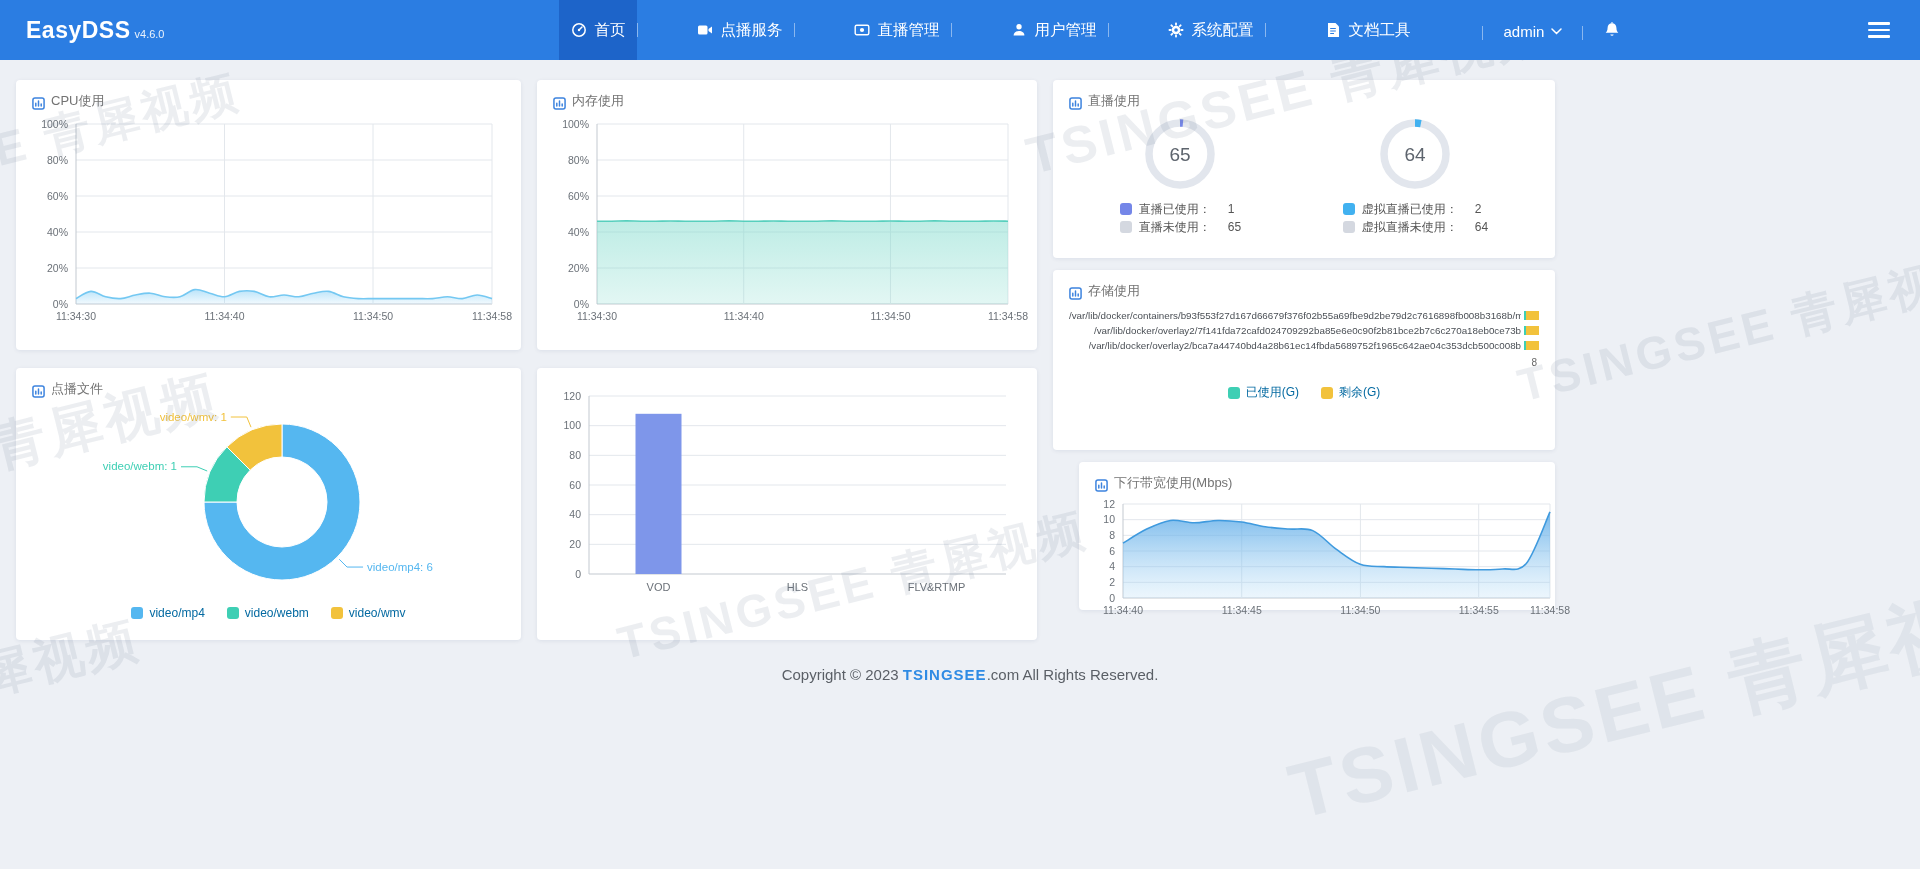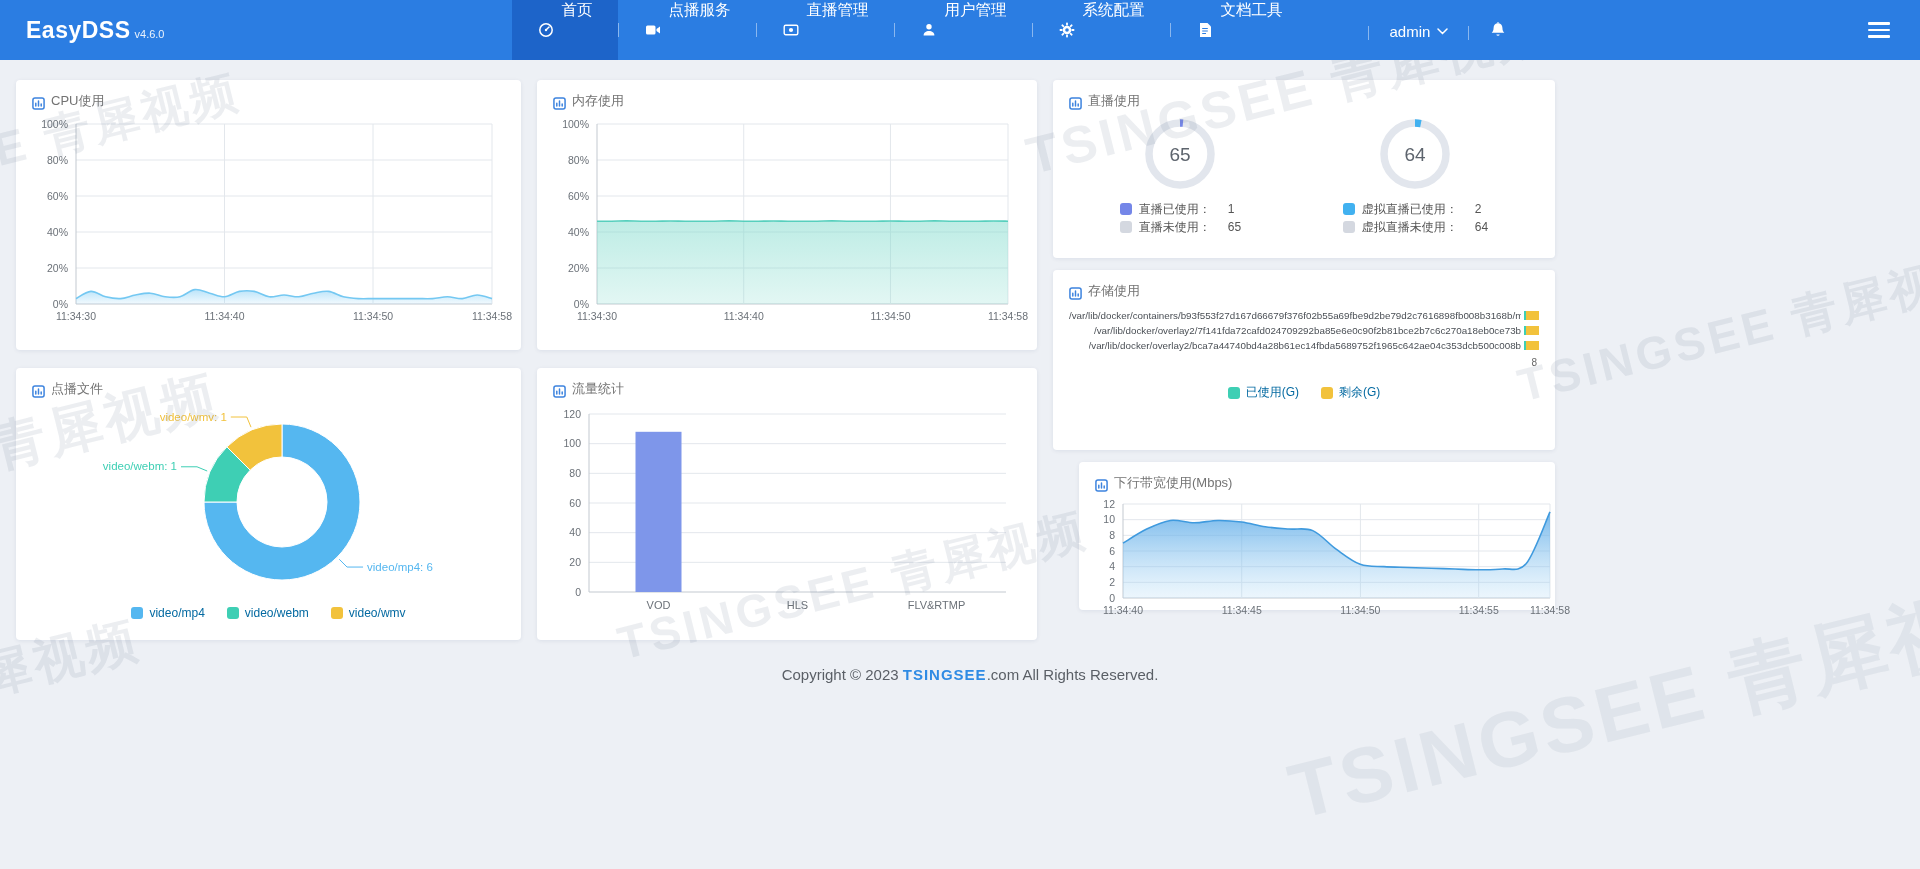--- a/index.html
+++ b/index.html
@@ -3,21 +3,21 @@
 <meta charset="utf-8">
 <style>
   html,body{margin:0;padding:0;width:1920px;height:869px;overflow:hidden;
     background:#edf0f5;font-family:"Liberation Sans","DejaVu Sans",sans-serif;position:relative;}
   
   .navbar{height:60px;background:#2b7de2;display:flex;align-items:center;color:#fff;position:relative;z-index:5;}
   .brand-wrap{margin-left:26px;display:flex;align-items:baseline;gap:4px;cursor:pointer;}
   .brand{font-size:23px;font-weight:700;letter-spacing:.5px;}
   .version{font-size:11px;opacity:.9;}
   .menu{display:flex;align-items:stretch;height:60px;margin-left:348px;}
-  .menu-item{display:flex;gap:7px;padding:0 26px;font-size:15.5px;cursor:pointer;white-space:nowrap;}
+  .menu-item{display:flex;align-items:center;gap:7px;padding:0 12px;font-size:15.5px;cursor:pointer;white-space:nowrap;margin-left:47px;}
   .menu-item.active{background:#1d64c9;}
   .menu-sep{width:1px;height:14px;background:rgba(255,255,255,.45);align-self:center;}
   .nav-icon{display:flex;align-items:center;}
   .nav-right{display:flex;align-items:flex-end;margin-left:60px;gap:20px;}
   .admin{display:flex;align-items:center;gap:7px;font-size:15px;cursor:pointer;}
   .nav-sep{width:1px;height:14px;background:rgba(255,255,255,.45);display:inline-block;}
   .bell{display:flex;align-items:center;cursor:pointer;}
   .hamburger{margin-left:auto;margin-right:30px;display:flex;flex-direction:column;gap:4px;cursor:pointer;}
   .hamburger span{display:block;width:22px;height:2.4px;background:#fff;border-radius:1px;}
   
@@ -295,29 +295,20 @@
             <line x1="337.454" y1="10" x2="337.454" y2="190" stroke="#e3e7ec" stroke-width="1"></line>
             <text x="337.454" y="206" text-anchor="middle" font-size="10.5" fill="#6b7178">11:34:50</text>
             <line x1="455" y1="10" x2="455" y2="190" stroke="#e3e7ec" stroke-width="1"></line>
             <text x="455" y="206" text-anchor="middle" font-size="10.5" fill="#6b7178">11:34:58</text>
             <line x1="44" y1="10" x2="44" y2="190" stroke="#c3c9d0" stroke-width="1"></line>
             <path d="M44,107.2C46.44642857142857,107.2,53.785714285714285,107.26,58.67857142857143,107.2C63.57142857142858,107.14,68.46428571428572,106.83999999999999,73.35714285714286,106.83999999999999C78.25,106.83999999999999,83.14285714285714,107.14,88.03571428571428,107.2C92.92857142857142,107.26,97.82142857142858,107.23,102.71428571428572,107.2C107.60714285714286,107.17,112.5,107.02,117.39285714285714,107.02C122.28571428571428,107.02,127.17857142857142,107.17,132.07142857142856,107.2C136.9642857142857,107.23,141.85714285714286,107.2,146.75,107.2C151.64285714285714,107.2,156.5357142857143,107.26,161.42857142857144,107.2C166.32142857142858,107.14,171.21428571428572,106.83999999999999,176.10714285714286,106.83999999999999C181,106.83999999999999,185.89285714285714,107.14,190.78571428571428,107.2C195.67857142857142,107.26,200.57142857142858,107.23,205.46428571428572,107.2C210.35714285714286,107.17,215.25,107.02,220.14285714285714,107.02C225.03571428571428,107.02,229.92857142857144,107.17,234.82142857142858,107.2C239.71428571428572,107.23,244.60714285714286,107.2,249.5,107.2C254.39285714285714,107.2,259.2857142857143,107.26,264.17857142857144,107.2C269.0714285714286,107.14,273.9642857142858,106.83999999999999,278.8571428571429,106.83999999999999C283.75,106.83999999999999,288.6428571428571,107.14,293.5357142857143,107.2C298.42857142857144,107.26,303.32142857142856,107.2,308.2142857142857,107.2C313.1071428571429,107.2,318,107.23,322.89285714285717,107.2C327.78571428571433,107.17,332.67857142857144,107.02,337.57142857142856,107.02C342.46428571428567,107.02,347.35714285714283,107.17,352.25,107.2C357.14285714285717,107.23,362.03571428571433,107.26,366.92857142857144,107.2C371.82142857142856,107.14,376.71428571428567,106.83999999999999,381.60714285714283,106.83999999999999C386.5,106.83999999999999,391.3928571428571,107.14,396.2857142857143,107.2C401.17857142857144,107.26,406.07142857142856,107.2,410.9642857142857,107.2C415.8571428571429,107.2,420.75,107.23,425.64285714285717,107.2C430.53571428571433,107.17,435.42857142857144,107.02,440.32142857142856,107.02C445.21428571428567,107.02,452.55357142857144,107.17,455,107.2L455,190L44,190Z" fill="url(#grad_memory)" stroke="none"></path>
             <path d="M44,107.2C46.44642857142857,107.2,53.785714285714285,107.26,58.67857142857143,107.2C63.57142857142858,107.14,68.46428571428572,106.83999999999999,73.35714285714286,106.83999999999999C78.25,106.83999999999999,83.14285714285714,107.14,88.03571428571428,107.2C92.92857142857142,107.26,97.82142857142858,107.23,102.71428571428572,107.2C107.60714285714286,107.17,112.5,107.02,117.39285714285714,107.02C122.28571428571428,107.02,127.17857142857142,107.17,132.07142857142856,107.2C136.9642857142857,107.23,141.85714285714286,107.2,146.75,107.2C151.64285714285714,107.2,156.5357142857143,107.26,161.42857142857144,107.2C166.32142857142858,107.14,171.21428571428572,106.83999999999999,176.10714285714286,106.83999999999999C181,106.83999999999999,185.89285714285714,107.14,190.78571428571428,107.2C195.67857142857142,107.26,200.57142857142858,107.23,205.46428571428572,107.2C210.35714285714286,107.17,215.25,107.02,220.14285714285714,107.02C225.03571428571428,107.02,229.92857142857144,107.17,234.82142857142858,107.2C239.71428571428572,107.23,244.60714285714286,107.2,249.5,107.2C254.39285714285714,107.2,259.2857142857143,107.26,264.17857142857144,107.2C269.0714285714286,107.14,273.9642857142858,106.83999999999999,278.8571428571429,106.83999999999999C283.75,106.83999999999999,288.6428571428571,107.14,293.5357142857143,107.2C298.42857142857144,107.26,303.32142857142856,107.2,308.2142857142857,107.2C313.1071428571429,107.2,318,107.23,322.89285714285717,107.2C327.78571428571433,107.17,332.67857142857144,107.02,337.57142857142856,107.02C342.46428571428567,107.02,347.35714285714283,107.17,352.25,107.2C357.14285714285717,107.23,362.03571428571433,107.26,366.92857142857144,107.2C371.82142857142856,107.14,376.71428571428567,106.83999999999999,381.60714285714283,106.83999999999999C386.5,106.83999999999999,391.3928571428571,107.14,396.2857142857143,107.2C401.17857142857144,107.26,406.07142857142856,107.2,410.9642857142857,107.2C415.8571428571429,107.2,420.75,107.23,425.64285714285717,107.2C430.53571428571433,107.17,435.42857142857144,107.02,440.32142857142856,107.02C445.21428571428567,107.02,452.55357142857144,107.17,455,107.2" fill="none" stroke="#57cfbd" stroke-width="1.6"></path>
           </svg></div>
     </section>
     <section class="card card-traffic">
-      <div class="card-title">
-        <span class="title-icon">
-            <svg width="13" height="13" viewBox="0 0 14 14">
-              <rect x="1" y="1" width="12" height="12" rx="2.2" fill="none" stroke="#3c83de" stroke-width="1.6"></rect>
-              <path d="M4.1 9.8V6.8M7 9.8V4.2M9.9 9.8V7.6" stroke="#3c83de" stroke-width="1.6" stroke-linecap="round" fill="none"></path>
-            </svg>
-          </span>
-        <span>流量统计</span>
-      </div>
       <div class="chart" id="chart-traffic"><svg width="467" height="220" viewBox="0 0 467 220">
             <line x1="36" y1="190" x2="453" y2="190" stroke="#c3c9d0" stroke-width="1"></line>
             <text x="28" y="193.5" text-anchor="end" font-size="10.5" fill="#6b7178">0</text>
             <line x1="36" y1="160.33333333333334" x2="453" y2="160.33333333333334" stroke="#e3e7ec" stroke-width="1"></line>
             <text x="28" y="163.83333333333334" text-anchor="end" font-size="10.5" fill="#6b7178">20</text>
             <line x1="36" y1="130.66666666666669" x2="453" y2="130.66666666666669" stroke="#e3e7ec" stroke-width="1"></line>
             <text x="28" y="134.16666666666669" text-anchor="end" font-size="10.5" fill="#6b7178">40</text>
             <line x1="36" y1="101" x2="453" y2="101" stroke="#e3e7ec" stroke-width="1"></line>
             <text x="28" y="104.5" text-anchor="end" font-size="10.5" fill="#6b7178">60</text>
             <line x1="36" y1="71.33333333333334" x2="453" y2="71.33333333333334" stroke="#e3e7ec" stroke-width="1"></line>

